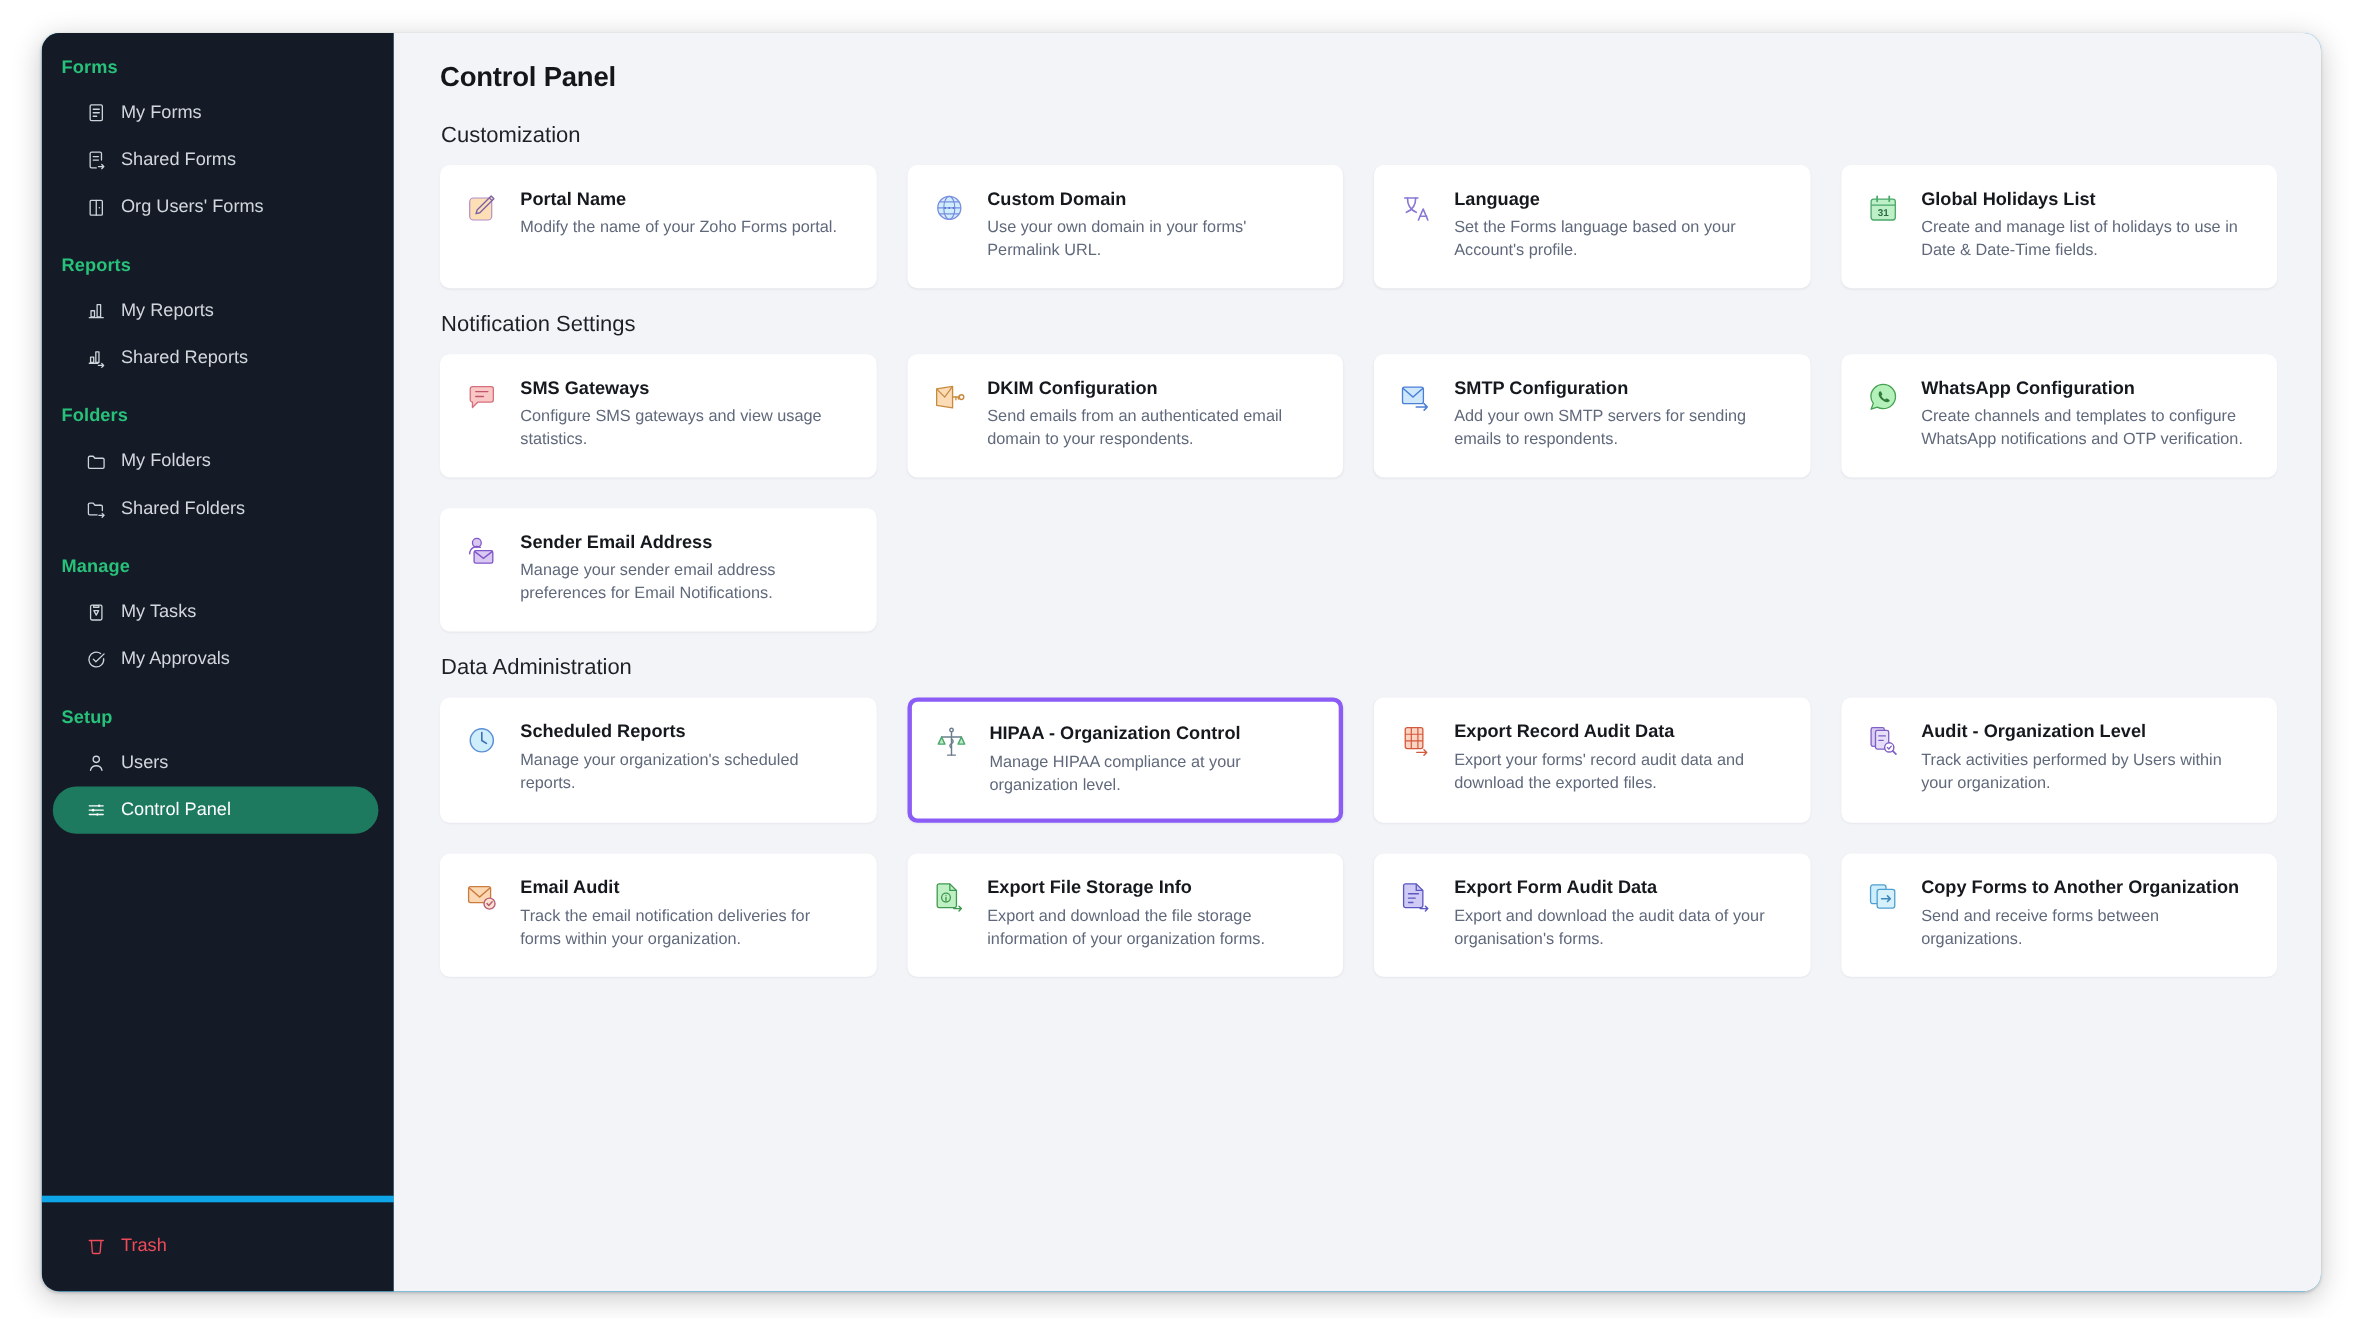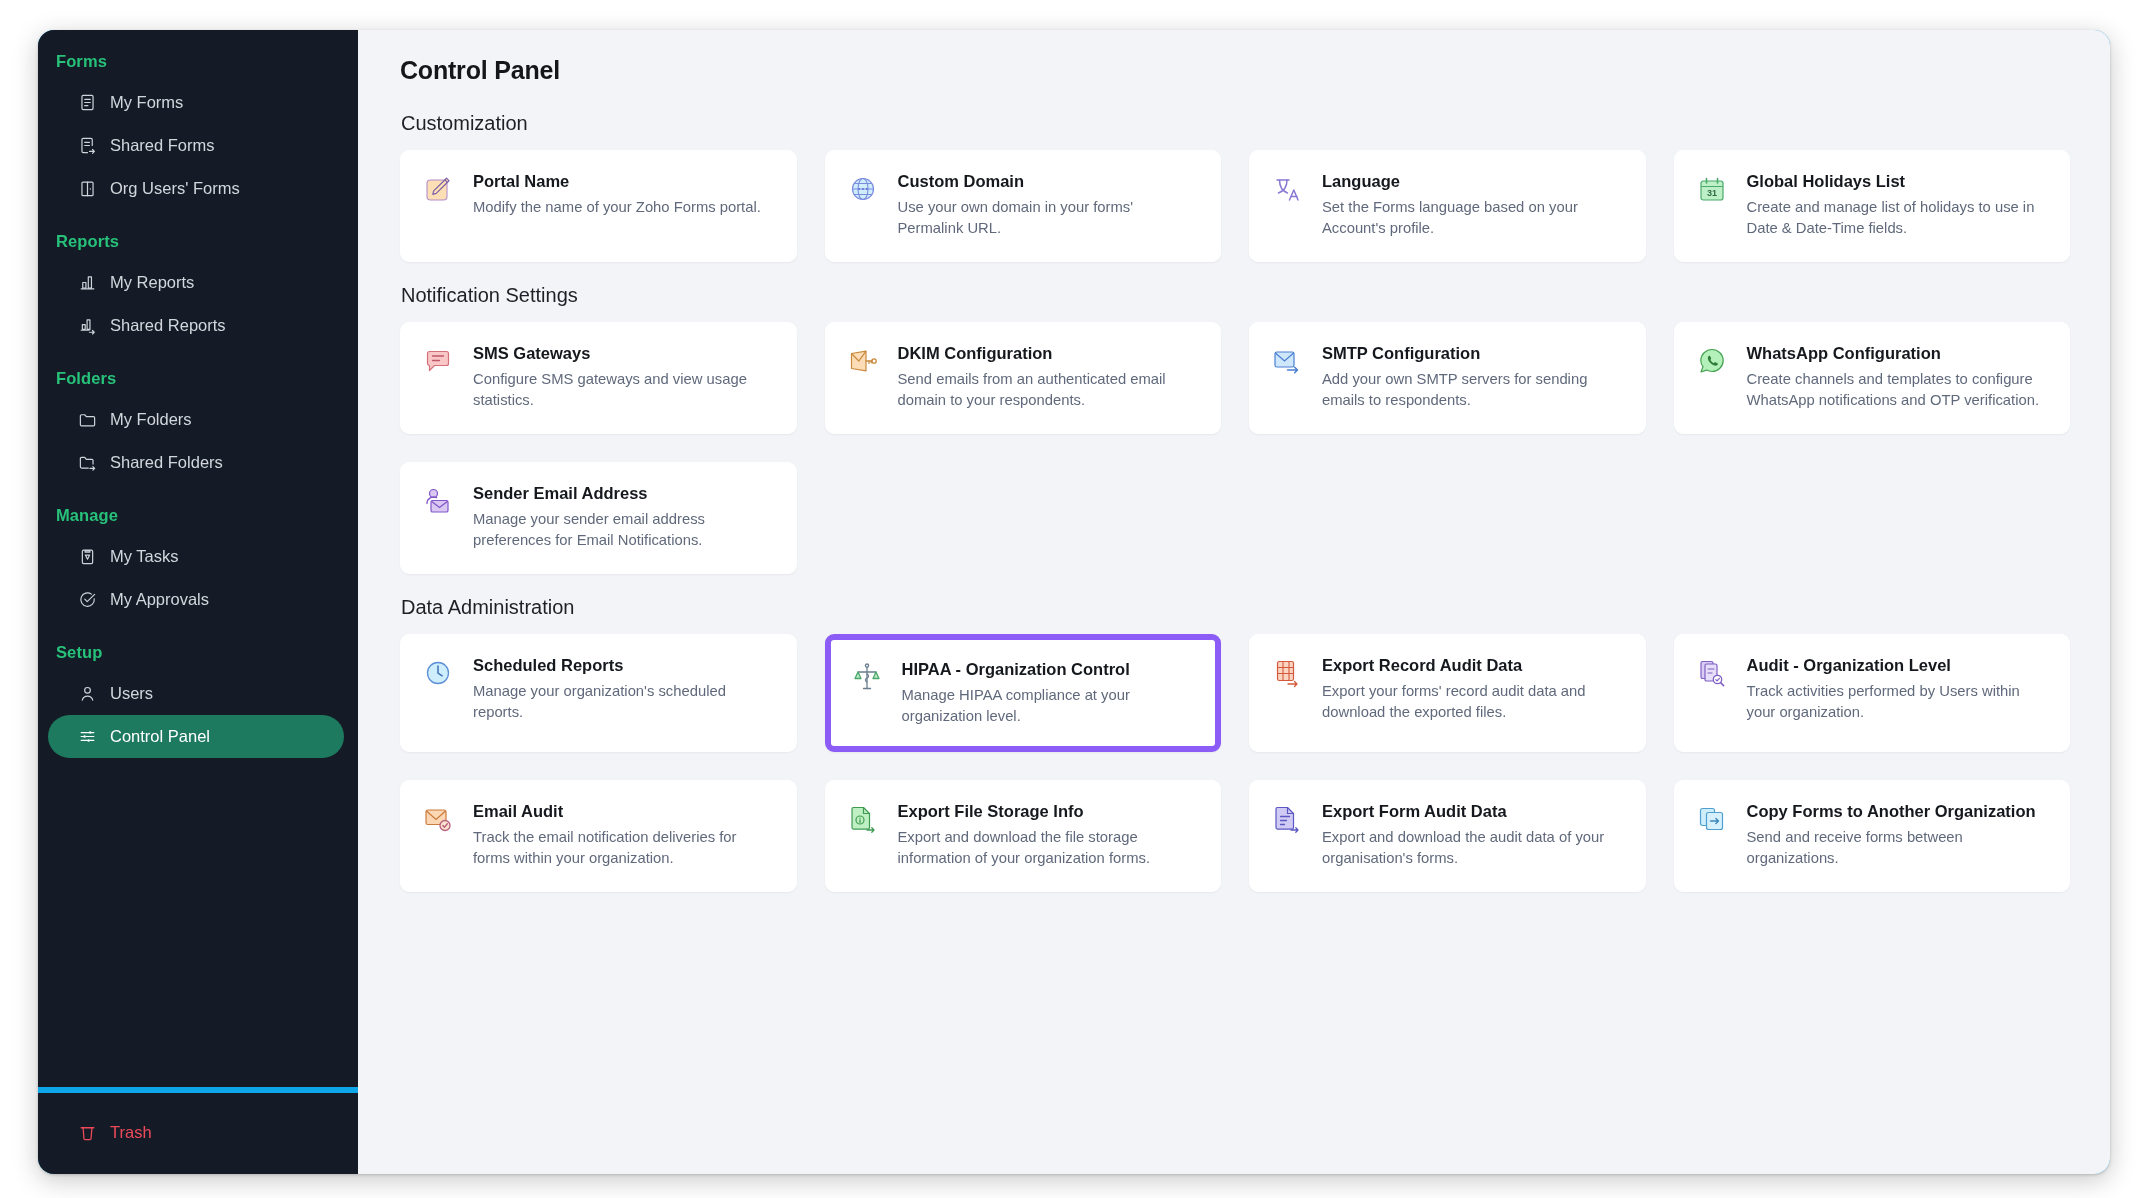--- a/index.html
+++ b/index.html
@@ -105,21 +105,21 @@
     border-radius: 9px;
     padding: 20px 20px 20px 21px;
     display: flex;
     gap: 17px;
     align-items: flex-start;
     box-shadow: 0 1px 2px rgba(20,25,40,0.05);
     cursor: pointer;
     min-height: 112px;
   }
   .card.selected {
-    border: 6px solid #8b5cf6;
+    border: 4px solid #8b5cf6;
     padding: 19px 19px 19px 20px;
   }
   .card-icon {
     flex: 0 0 34px;
     width: 34px; height: 34px;
     display: flex; align-items: center; justify-content: flex-start;
     margin-top: 1px;
   }
   .card-icon svg { display: block; }
   .card-body { flex: 1 1 auto; min-width: 0; }

